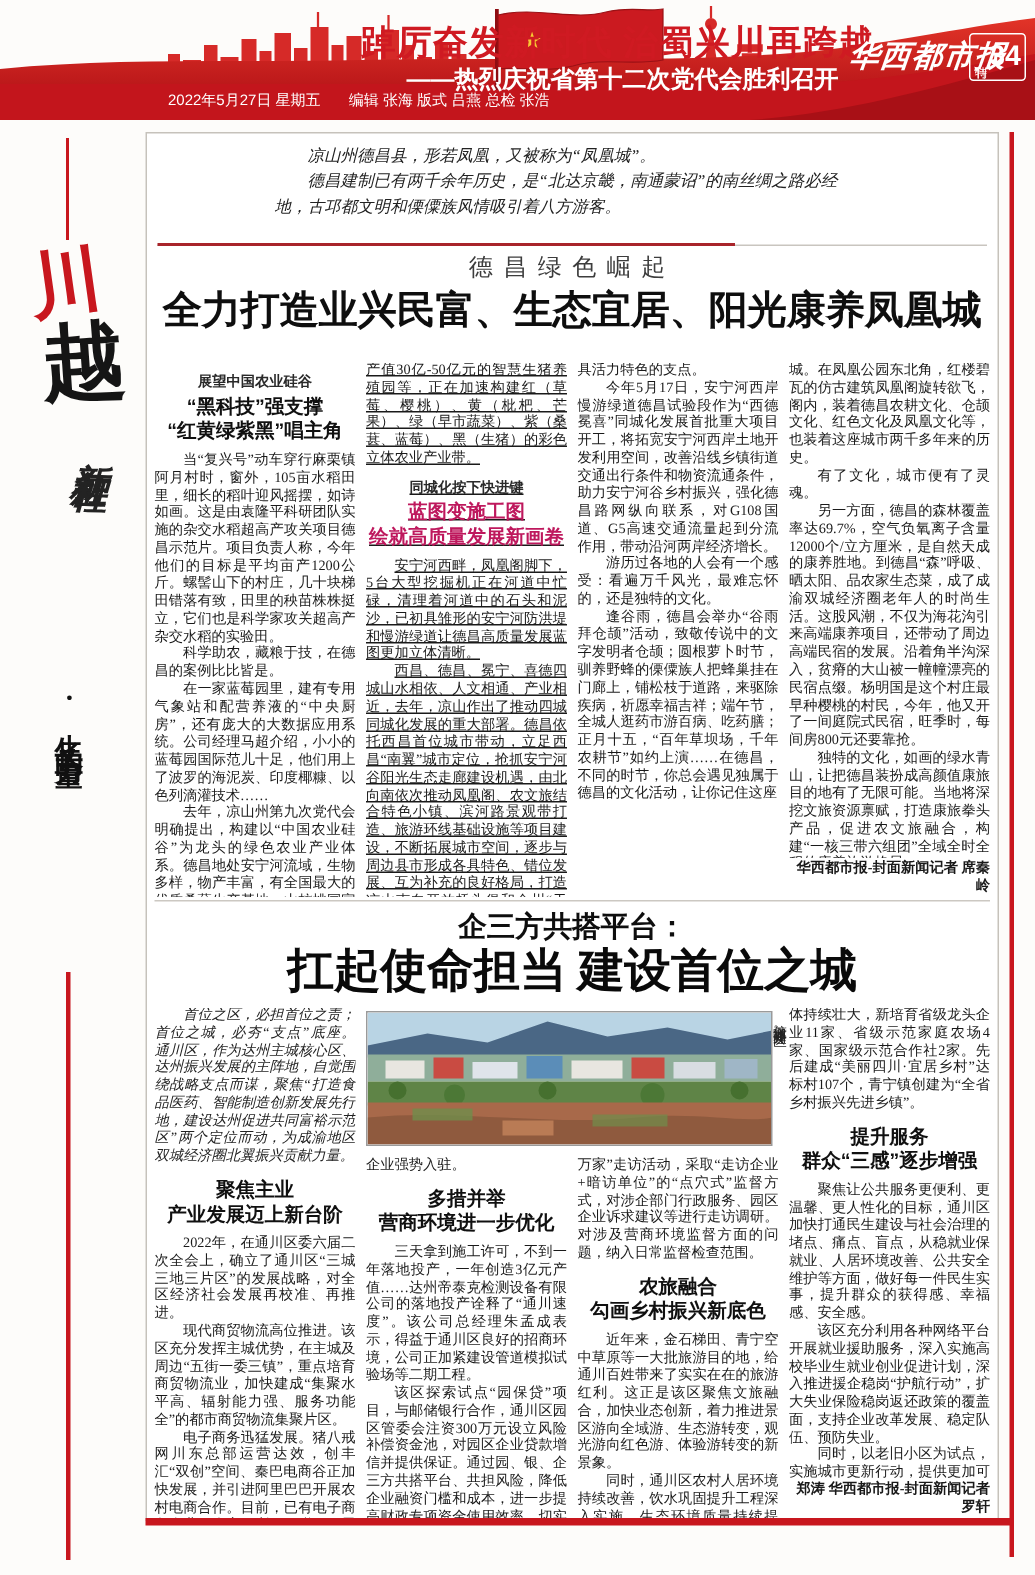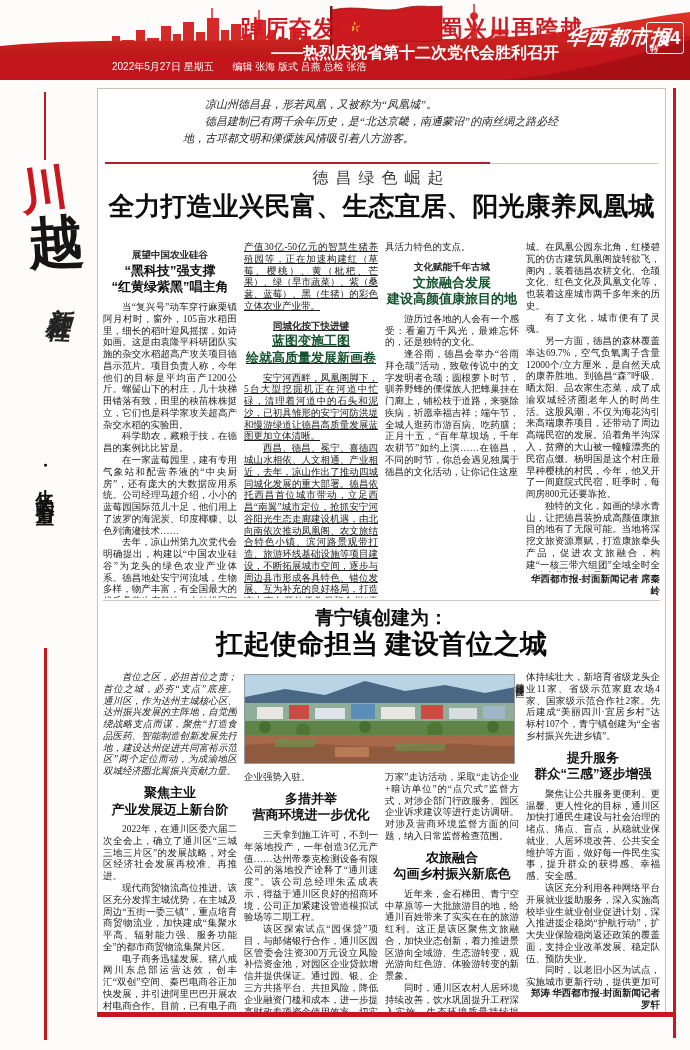--- a/index.html
+++ b/index.html
@@ -49,30 +49,30 @@
   .headline1{position:absolute;left:99px;top:189px;width:565px;text-align:center;font-size:26px;
         font-weight:900;color:#0e0e0e;white-space:nowrap;}
   .body-abs{position:absolute;}
   .col{position:absolute;top:0;width:134px;height:100%;overflow:hidden;font-size:9.5px;
         line-height:1.24;text-align:justify;color:#1a1a1a;}
   .col .p{text-indent:2em;margin:0;}
   .col .pc{text-indent:0;margin:0;}
   .sh{text-align:center;margin:7px 0 6px 0;font-family:"Liberation Sans","DejaVu Sans",sans-serif;}
   .sh-top{font-size:9.5px;font-weight:bold;color:#2a2a2a;margin-bottom:2px;}
   .sh-main{font-size:13px;font-weight:900;line-height:1.28;color:#101010;}
-  .sh-blue .sh-main{color:#14532d;}
+  .sh-blue .sh-main{color:#be185d;}
   .colflex{display:flex;flex-direction:column;}
   .colfill{flex:1 1 auto;overflow:hidden;}
   .byline{flex:0 0 auto;font-weight:bold;text-align:right;font-size:9.5px;padding-top:2px;}
   #a1-body{left:103px;top:242px;width:557px;height:356px;}
   
   #divider{position:absolute;left:103px;top:600px;width:557px;height:1px;background:#ccc8c2;}
   .kicker2{position:absolute;left:103px;top:605px;width:557px;text-align:center;font-size:19px;
         font-weight:900;color:#0e0e0e;font-family:"Liberation Sans","DejaVu Sans",sans-serif;}
-  .headline2{position:absolute;left:99px;top:626px;width:565px;text-align:center;font-size:27px;
+  .headline2{position:absolute;left:99px;top:626px;width:565px;text-align:center;font-size:31px;
         font-weight:900;color:#0a0a0a;white-space:nowrap;}
   #a2-body{left:103px;top:672px;width:557px;height:340px;}
   #a2-intro{font-style:italic;color:#222;}
   #a2-intro .p{text-indent:2em;}
   .photo-spacer{height:100px;}
   #photo{position:absolute;left:141px;top:2px;width:271px;height:90px;border:1px solid #9a9a9a;
         box-sizing:border-box;overflow:hidden;}
   #photo-caption{position:absolute;left:411px;top:4px;width:12px;height:112px;writing-mode:vertical-rl;
         font-size:9px;color:#222;letter-spacing:1px;
         font-family:"Liberation Sans","DejaVu Sans",sans-serif;}
@@ -191,42 +191,38 @@
         <div class="sh-top">同城化按下快进键</div>
         <div class="sh-main">蓝图变施工图</div>
         <div class="sh-main">绘就高质量发展新画卷</div>
       </div>
       <div class="p">安宁河西畔，凤凰阁脚下，5台大型挖掘机正在河道中忙碌，清理着河道中的石头和泥沙，已初具雏形的安宁河防洪堤和慢游绿道让德昌高质量发展蓝图更加立体清晰。</div>
       <div class="p">西昌、德昌、冕宁、喜德四城山水相依、人文相通、产业相近，去年，凉山作出了推动四城同城化发展的重大部署。德昌依托西昌首位城市带动，立足西昌“南翼”城市定位，抢抓安宁河谷阳光生态走廊建设机遇，由北向南依次推动凤凰阁、农文旅结合特色小镇、滨河路景观带打造、旅游环线基础设施等项目建设，不断拓展城市空间，逐步与周边县市形成各具特色、错位发展、互为补充的良好格局，打造凉山南向开放桥头堡和全州“干支协同”发展中最</div>
     </div>
 
     <div class="col" style="left:282px;">
       <div class="pc">具活力特色的支点。</div>
-      <div class="sh sh-blue">
-        <div class="sh-top">文化赋能千年古城</div>
-        <div class="sh-main">文旅融合发展</div>
-        <div class="sh-main">建设高颜值康旅目的地</div>
-      </div>
+      <div class="p">今年5月17日，安宁河西岸慢游绿道德昌试验段作为“西德冕喜”同城化发展首批重大项目开工，将拓宽安宁河西岸土地开发利用空间，改善沿线乡镇街道交通出行条件和物资流通条件，助力安宁河谷乡村振兴，强化德昌路网纵向联系，对G108国道、G5高速交通流量起到分流作用，带动沿河两岸经济增长。</div>
       <div class="p">游历过各地的人会有一个感受：看遍万千风光，最难忘怀的，还是独特的文化。</div>
       <div class="p">逢谷雨，德昌会举办“谷雨拜仓颉”活动，致敬传说中的文字发明者仓颉；圆根萝卜时节，驯养野蜂的傈僳族人把蜂巢挂在门廊上，铺松枝于道路，来驱除疾病，祈愿幸福吉祥；端午节，全城人逛药市游百病、吃药膳；正月十五，“百年草坝场，千年农耕节”如约上演……在德昌，不同的时节，你总会遇见独属于德昌的文化活动，让你记住这座</div>
     </div>
 
     <div class="col colflex" style="left:423px;">
       <div class="colfill">
         <div class="pc">城。在凤凰公园东北角，红楼碧瓦的仿古建筑凤凰阁旋转欲飞，阁内，装着德昌农耕文化、仓颉文化、红色文化及凤凰文化等，也装着这座城市两千多年来的历史。</div>
         <div class="p">有了文化，城市便有了灵魂。</div>
         <div class="p">另一方面，德昌的森林覆盖率达69.7%，空气负氧离子含量12000个/立方厘米，是自然天成的康养胜地。到德昌“森”呼吸、晒太阳、品农家生态菜，成了成渝双城经济圈老年人的时尚生活。这股风潮，不仅为海花沟引来高端康养项目，还带动了周边高端民宿的发展。沿着角半沟深入，贫瘠的大山被一幢幢漂亮的民宿点缀。杨明国是这个村庄最早种樱桃的村民，今年，他又开了一间庭院式民宿，旺季时，每间房800元还要靠抢。</div>
         <div class="p">独特的文化，如画的绿水青山，让把德昌装扮成高颜值康旅目的地有了无限可能。当地将深挖文旅资源禀赋，打造康旅拳头产品，促进农文旅融合，构建“一核三带六组团”全域全时全程的康养旅游格局。</div>
       </div>
       <div class="byline">华西都市报-封面新闻记者 席秦岭</div>
     </div>
   </div>
 
   <div id="divider"></div>
-  <div class="kicker2">青宁镇创建为：</div>
+  <div class="kicker2">企三方共搭平台：</div>
   <div class="headline2">扛起使命担当 建设首位之城</div>
 
   <div id="a2-body" class="body-abs">
 
     <div id="photo">
       <svg width="270" height="88" viewBox="0 0 270 88">
         <rect x="0" y="0" width="270" height="26" fill="#b9d4e4"></rect>
         <path d="M0,22 L40,14 L80,20 L120,6 L160,16 L200,10 L240,18 L270,12 L270,30 L0,30 Z" fill="#4a6785"></path>
         <rect x="0" y="28" width="270" height="18" fill="#8fae9a"></rect>
         <g>

